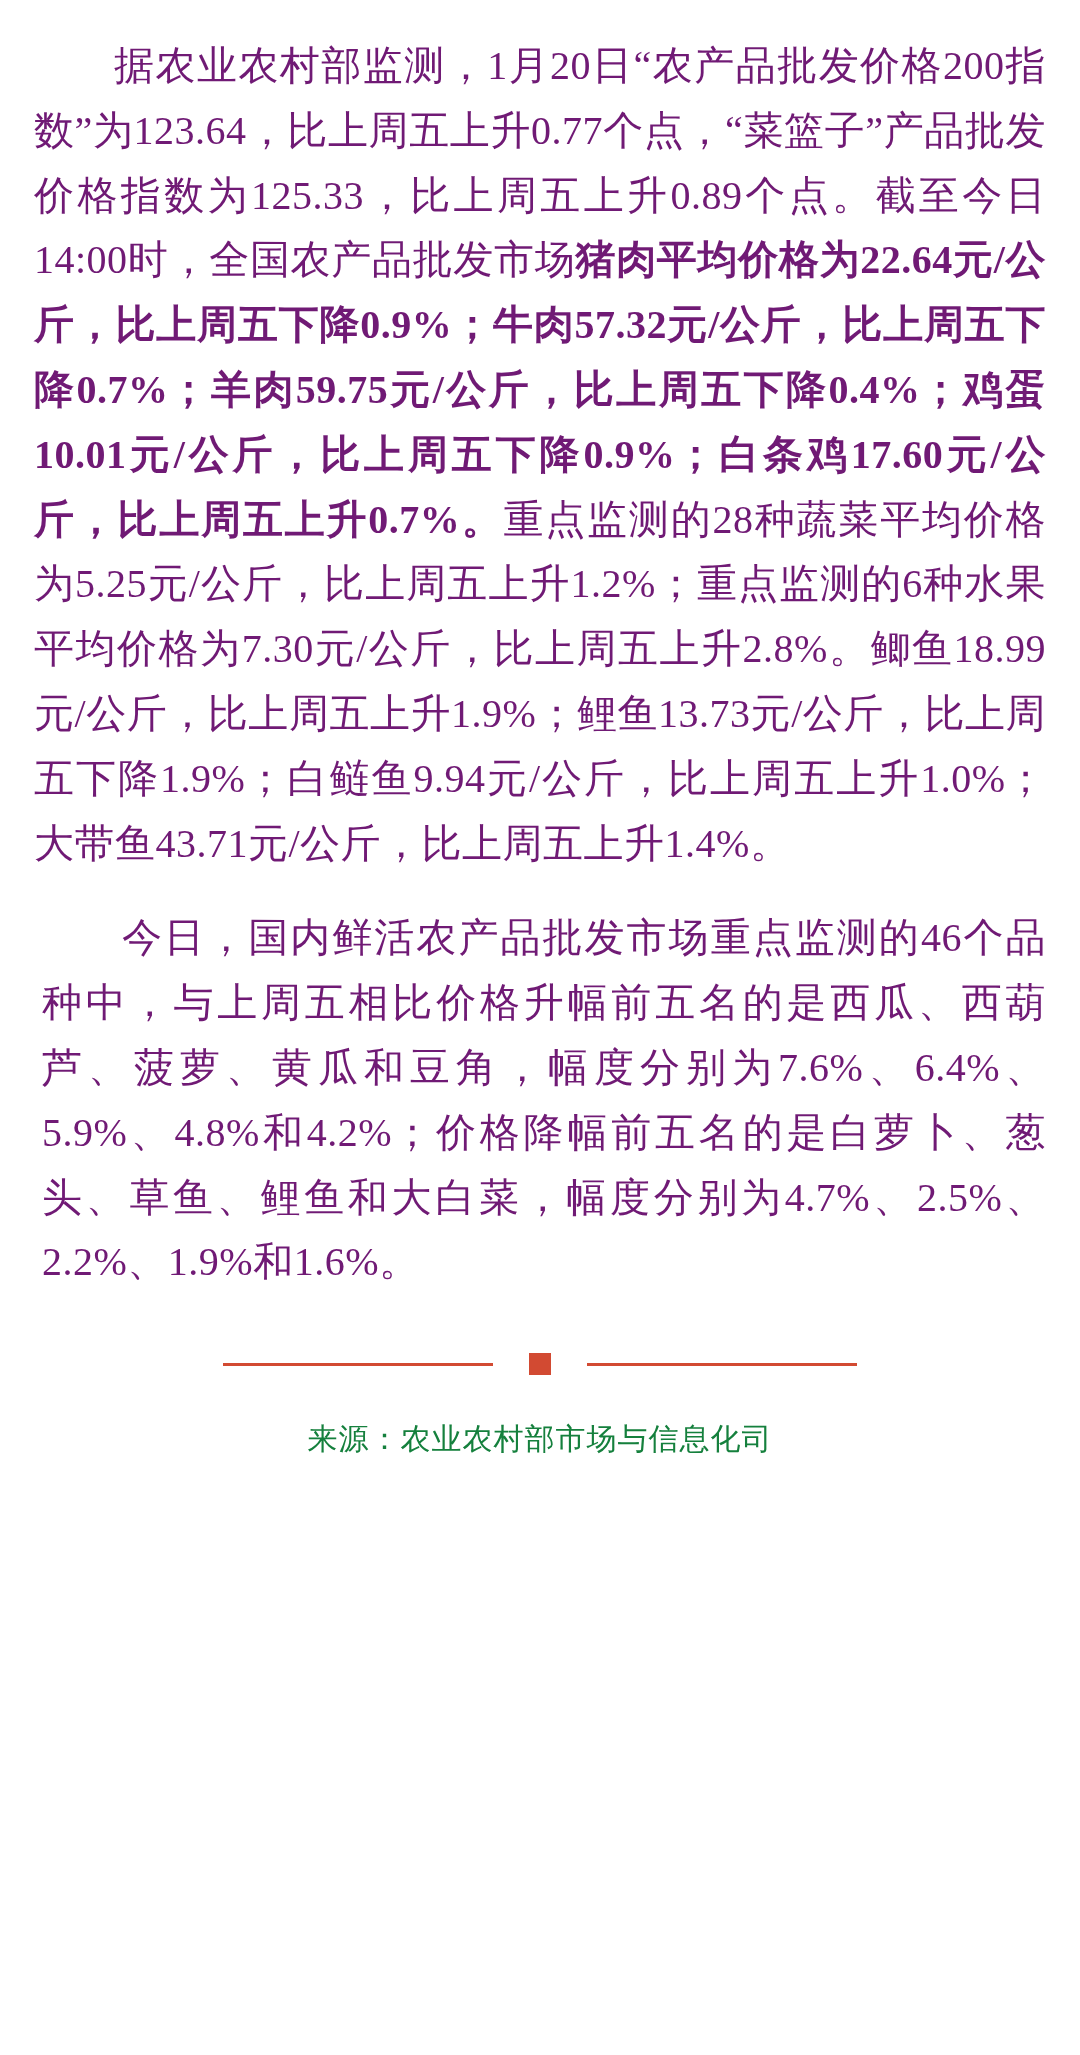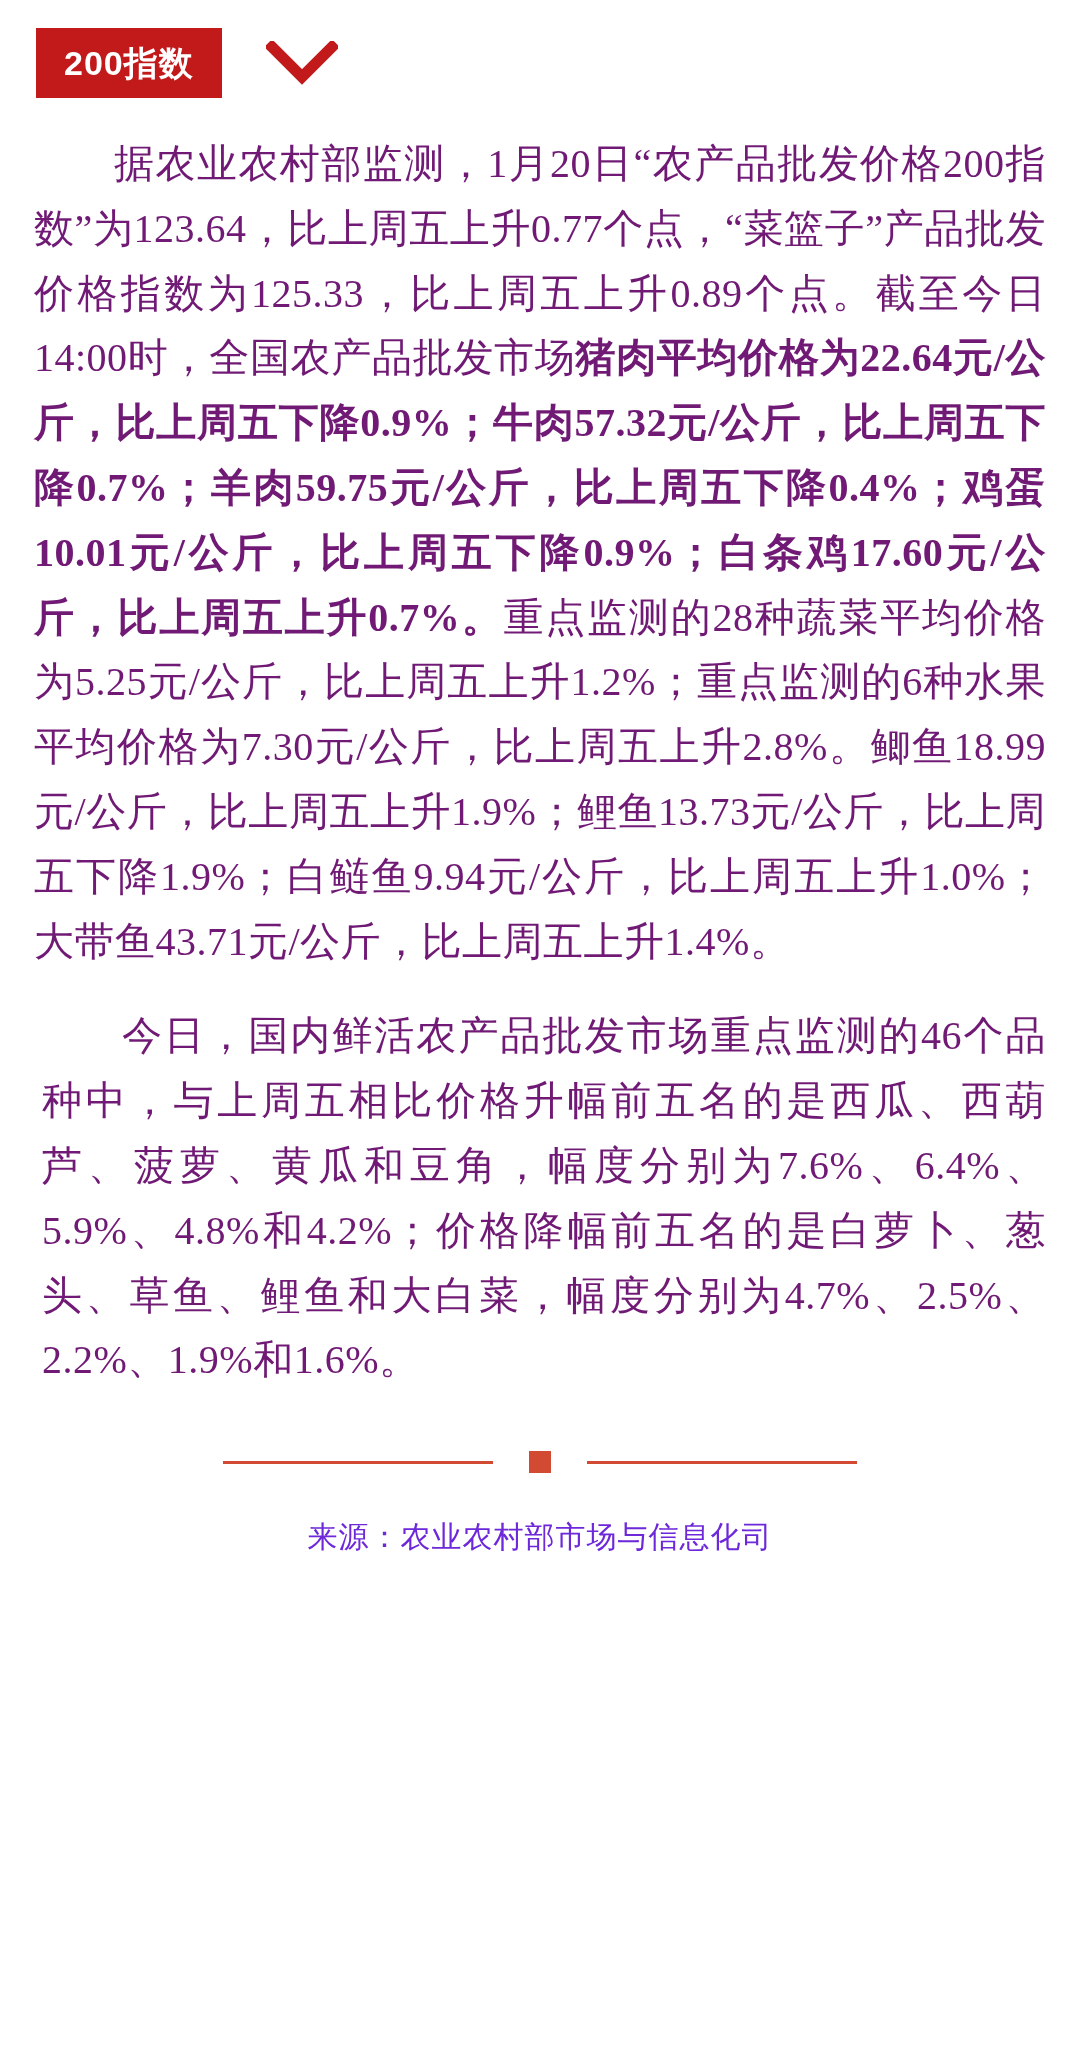--- a/index.html
+++ b/index.html
@@ -86,38 +86,30 @@
     width: 22px;
     height: 22px;
     background: #d24a32;
     margin: 0 36px;
   }
   .source {
     margin-top: 44px;
     text-align: center;
     font-family: "Liberation Sans", sans-serif;
     font-size: 30px;
-    color: #6d28d9;
+    color: #15803d;
     letter-spacing: 1px;
     padding-bottom: 40px;
   }
 </style>
 </head>
 <body>
 
 <div class="page">
 
-  <div class="header">
-    <div class="tag">200指数</div>
-    <span class="chevron">
-      <svg width="72" height="44" viewBox="0 0 72 44" xmlns="http://www.w3.org/2000/svg">
-        <path d="M6 6 L36 36 L66 6" fill="none" stroke="#c2191b" stroke-width="11" stroke-linecap="square" stroke-linejoin="miter"></path>
-      </svg>
-    </span>
-  </div>
 
   <div class="article">
     <p class="para first"><span>据农业农村部监测，1月20日“农产品批发价格200指数”为123.64，比上周五上升0.77个点，“菜篮子”产品批发价格指数为125.33，比上周五上升0.89个点。截至今日14:00时，全国农产品批发市场</span><span class="b">猪肉平均价格为22.64元/公斤，比上周五下降0.9%；牛肉57.32元/公斤，比上周五下降0.7%；羊肉59.75元/公斤，比上周五下降0.4%；鸡蛋10.01元/公斤，比上周五下降0.9%；白条鸡17.60元/公斤，比上周五上升0.7%。</span><span>重点监测的28种蔬菜平均价格为5.25元/公斤，比上周五上升1.2%；重点监测的6种水果平均价格为7.30元/公斤，比上周五上升2.8%。鲫鱼18.99元/公斤，比上周五上升1.9%；鲤鱼13.73元/公斤，比上周五下降1.9%；白鲢鱼9.94元/公斤，比上周五上升1.0%；大带鱼43.71元/公斤，比上周五上升1.4%。</span></p>
 
     <p class="para second">今日，国内鲜活农产品批发市场重点监测的46个品种中，与上周五相比价格升幅前五名的是西瓜、西葫芦、菠萝、黄瓜和豆角，幅度分别为7.6%、6.4%、5.9%、4.8%和4.2%；价格降幅前五名的是白萝卜、葱头、草鱼、鲤鱼和大白菜，幅度分别为4.7%、2.5%、2.2%、1.9%和1.6%。</p>
   </div>
 
   <div class="divider">
     <span class="line"></span>
     <span class="sq"></span>

